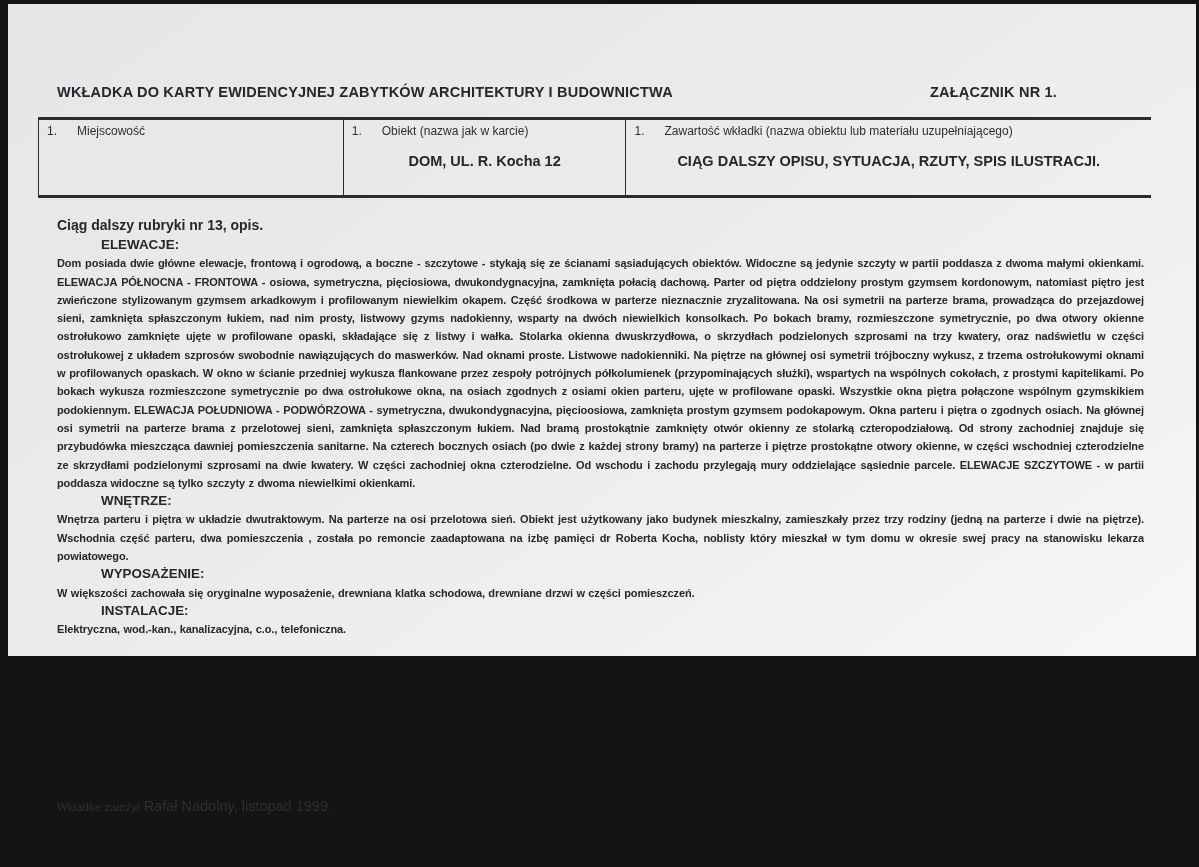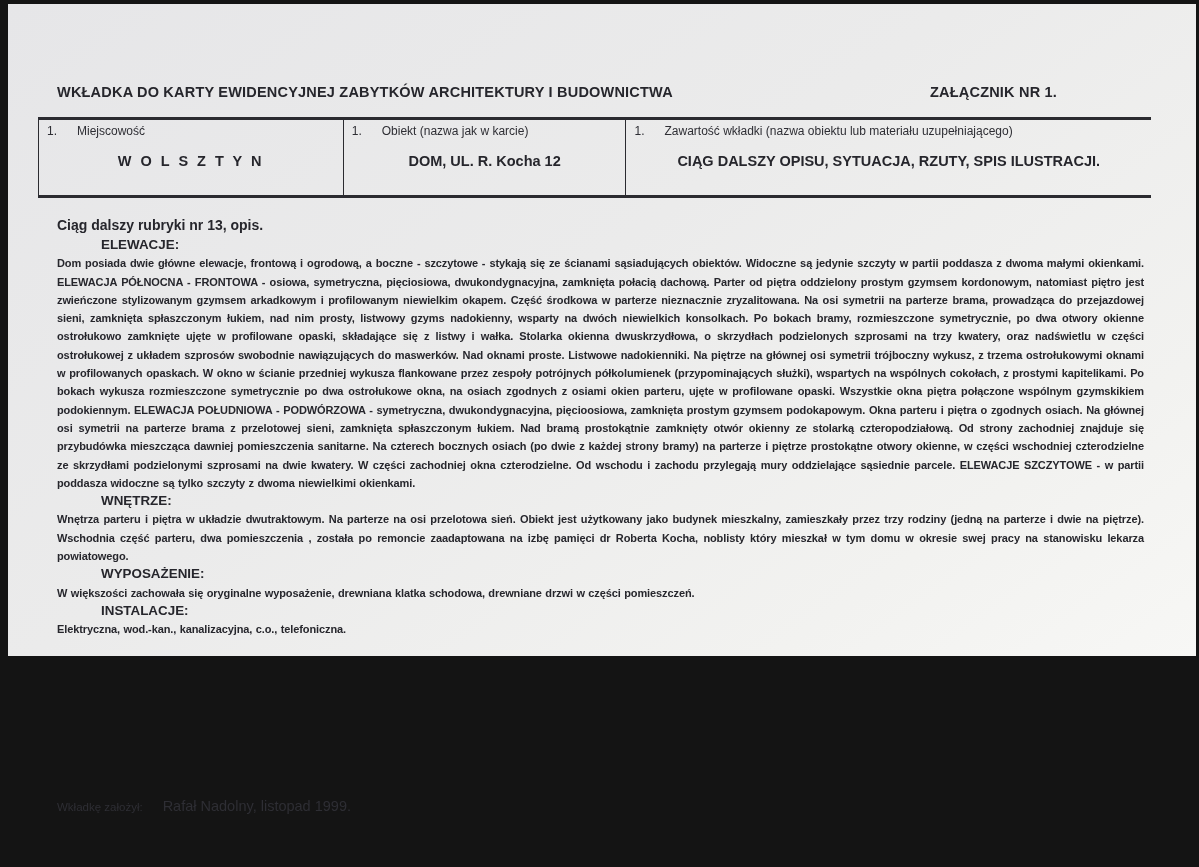--- a/index.html
+++ b/index.html
@@ -95,21 +95,21 @@
     letter-spacing: -0.1px;
     word-spacing: 0.5px;
     margin: 0;
   }
   
   .doc-footer {
     position: absolute;
     left: 49px; top: 794px;
     display: flex;
     align-items: baseline;
-    gap: 20px;
+    gap: 1px;
     color: #2e2e34;
     justify-content: center;
   }
   .footer-label { font-size: 11.5px; }
   .footer-value { font-size: 14.5px; }
 </style>
 </head>
 <body>
 
 <div class="scan-page">
@@ -118,21 +118,20 @@
     <span>WKŁADKA DO KARTY EWIDENCYJNEJ ZABYTKÓW ARCHITEKTURY I BUDOWNICTWA</span>
     <span class="attachment-label">ZAŁĄCZNIK NR 1.</span>
   </div>
 
   <div class="info-table">
     <div class="info-cell cell-col1">
       <div class="cell-head">
         <span class="cell-number">1.</span>
         <span>Miejscowość</span>
       </div>
-      <div class="cell-value value-spaced">W O L S Z T Y N</div>
     </div>
     <div class="info-cell cell-col2">
       <div class="cell-head">
         <span class="cell-number">1.</span>
         <span>Obiekt (nazwa jak w karcie)</span>
       </div>
       <div class="cell-value">DOM, UL. R. Kocha 12</div>
     </div>
     <div class="info-cell cell-col3">
       <div class="cell-head">

